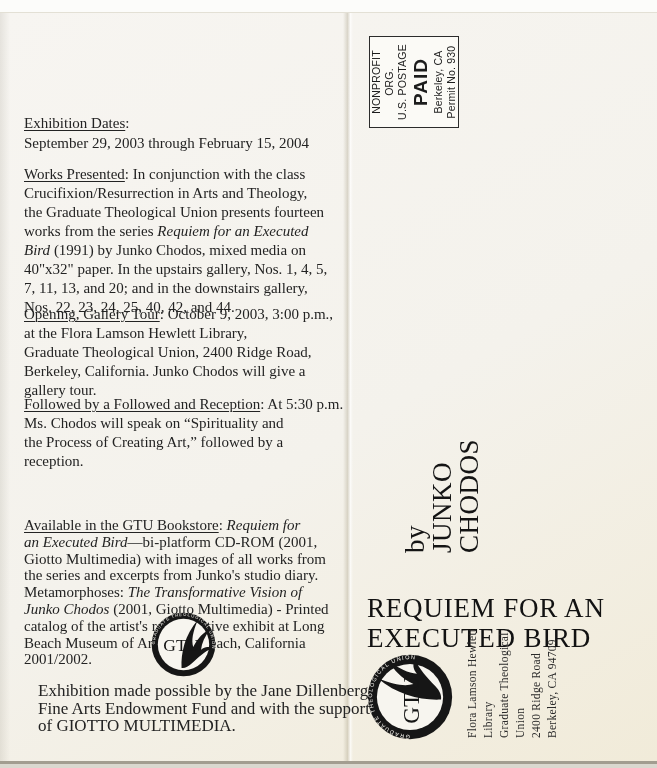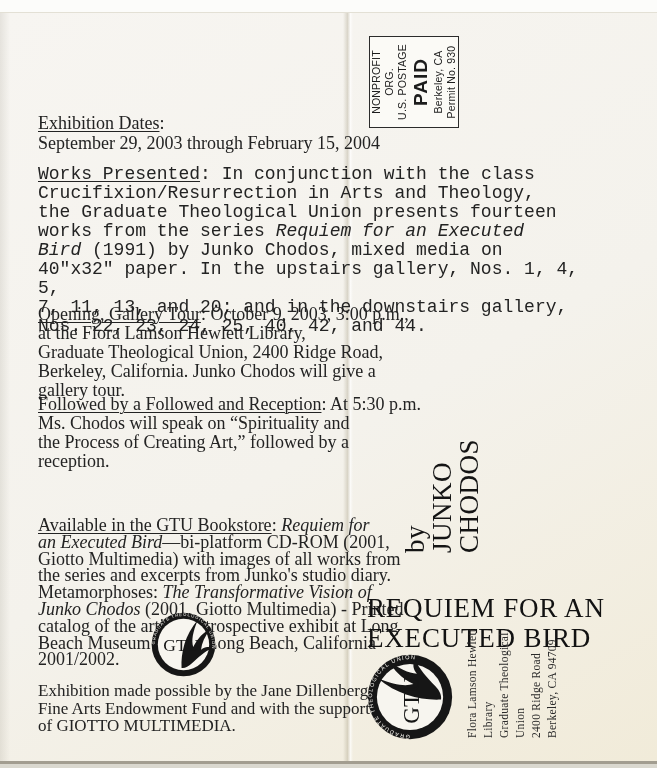--- a/index.html
+++ b/index.html
@@ -20,25 +20,25 @@
   #card-top-edge{position:absolute;left:0;top:12px;width:657px;height:1px;background:#e3e0d5;}
   #card-bottom-line{position:absolute;left:0;top:761px;width:657px;height:3px;background:#a29d90;}
   #below-card{position:absolute;left:0;top:764px;width:657px;height:4px;background:#dad8cf;}
   #left-edge-shade{position:absolute;left:0;top:0;width:10px;height:748px;
     background:linear-gradient(90deg,rgba(120,115,100,.14),rgba(120,115,100,0) 100%);}
   #fold{position:absolute;left:343px;top:0;width:10px;height:748px;
     background:linear-gradient(90deg,rgba(146,136,106,0) 0%,rgba(146,136,106,.28) 45%,rgba(255,255,255,.65) 75%,rgba(146,136,106,0) 100%);}
 
   
   .para{
-    position:absolute;left:38px;width:560px;
-    font-size:18px;white-space:pre-line;color:#232323;
+    position:absolute;left:24px;width:560px;
+    font-size:15px;white-space:pre-line;color:#232323;
   }
   #p1{top:100px;line-height:20px;}
-  #p2{top:152px;line-height:19px;font-family:Liberation Mono, monospace;}
+  #p2{top:152px;line-height:19px;}
   #p3{top:292px;line-height:19px;}
   #p4{top:382px;line-height:19px;}
   #p5{top:460px;line-height:16.8px;margin-top:44px;}
   .seg-u{text-decoration:underline;text-underline-offset:2px;text-decoration-thickness:1px;}
   .seg-i{font-style:italic;}
   #credit{
     position:absolute;left:38px;top:669px;width:560px;
     font-size:17px;line-height:17.6px;white-space:pre-line;color:#232323;
   }
 

